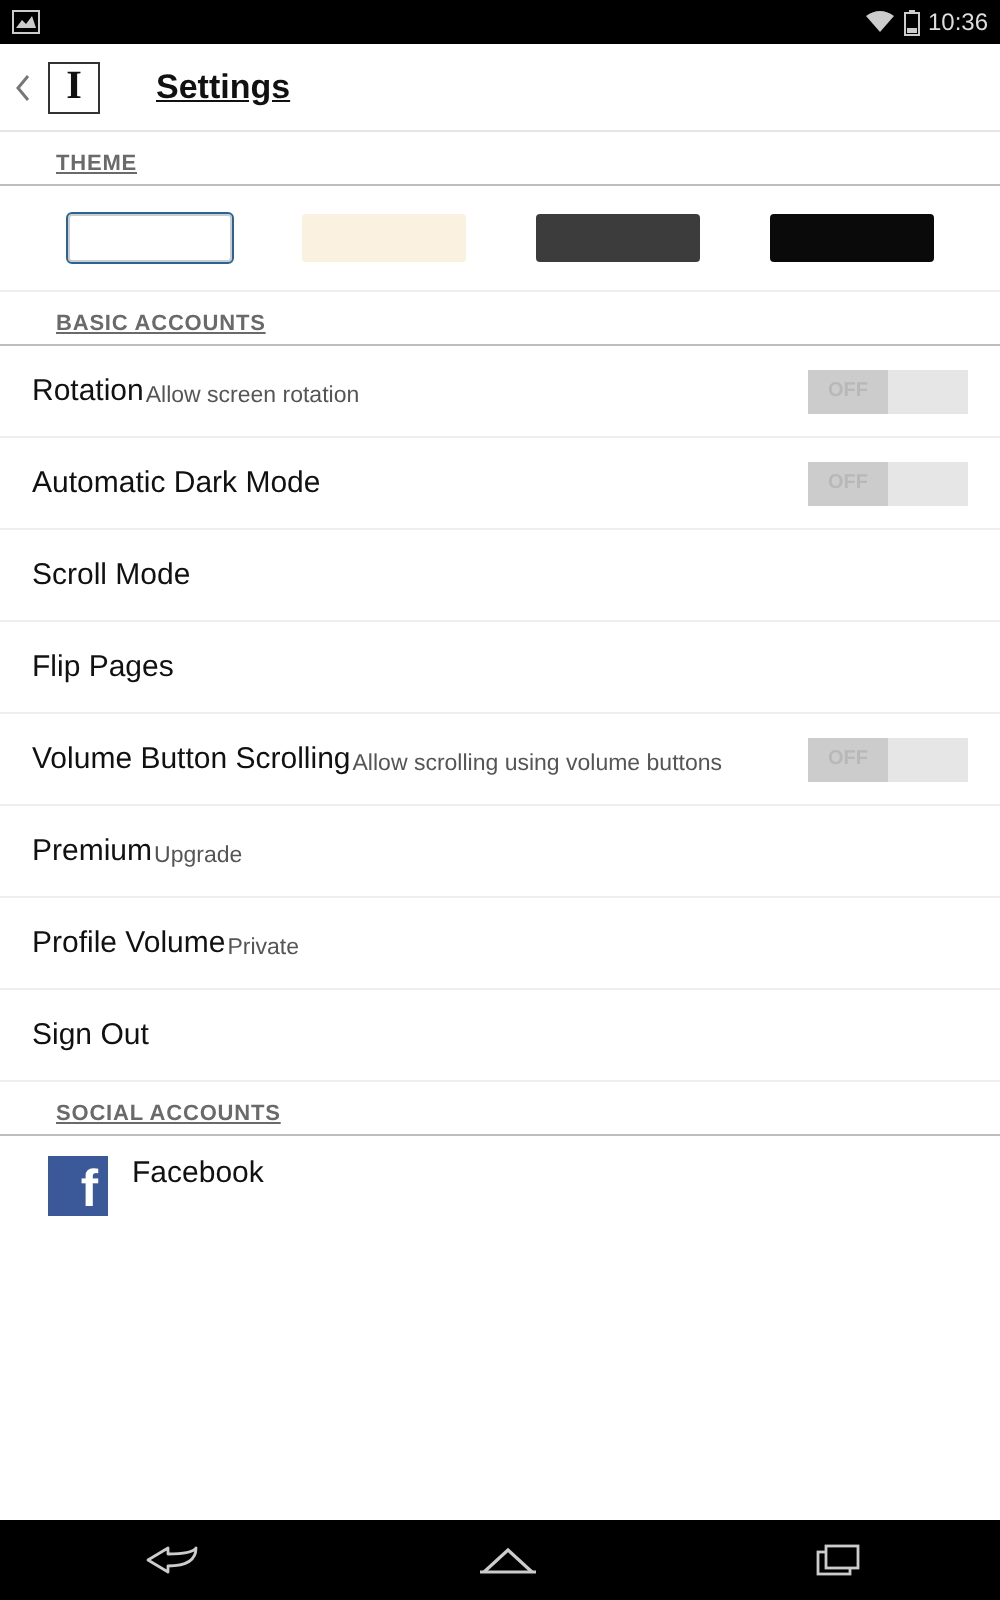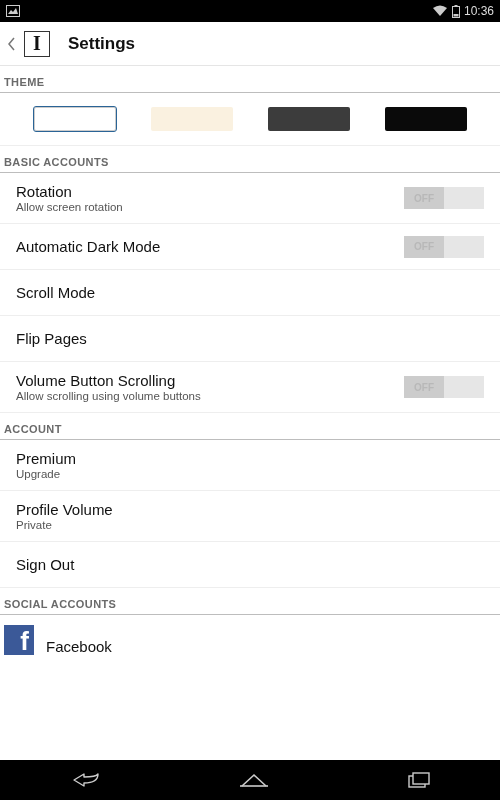--- a/index.html
+++ b/index.html
@@ -9,49 +9,49 @@
   
   .status-bar { height: 22px; background: #000; color: #ddd; display: flex; align-items: center; justify-content: space-between; padding: 0 6px; font-size: 12px; }
   .status-left { display: flex; align-items: center; gap: 4px; }
   .status-right { display: flex; align-items: center; gap: 4px; }
   .status-icon svg { display: block; }
 
   
   .action-bar { height: 44px; background: #fff; border-bottom: 1px solid #e5e5e5; display: flex; align-items: center; padding: 0 6px; gap: 6px; }
   .back-chevron { width: 12px; display:flex; align-items:center; justify-content:center; }
   .app-logo { width: 26px; height: 26px; background: #fff; border: 1px solid #333; display:flex; align-items:center; justify-content:center; font-family: Georgia, 'Times New Roman', serif; font-weight: bold; font-size: 20px; color:#111; }
-  .action-title { font-size: 17px; font-weight: 600; color:#111; margin-left: 12px; }
+  .action-title { font-size: 17px; font-weight: 600; color:#111; margin-left: 22px; text-decoration: underline; }
 
   
   .content { flex: 1; overflow-y: hidden; background: #fff; }
 
-  .section-header { font-size: 11px; font-weight: 700; color: #6a6a6a; letter-spacing: 0.4px; padding: 10px 4px 4px; border-bottom: 1px solid #bdbdbd; }
+  .section-header { font-size: 11px; font-weight: 700; color: #6a6a6a; letter-spacing: 0.4px; padding: 10px 28px 4px; border-bottom: 1px solid #bdbdbd; text-decoration: underline; }
 
   
   .theme-row { display: flex; justify-content: space-around; padding: 14px 16px 14px; border-bottom: 1px solid #eee; }
   .swatch { width: 82px; height: 24px; border-radius: 2px; }
   .swatch.selected { outline: 1px solid #2a6496; outline-offset: 0; }
   .swatch.c1 { background: #ffffff; border: 1px solid #ccc; }
   .swatch.c2 { background: #faf1e0; }
   .swatch.c3 { background: #3c3c3c; }
   .swatch.c4 { background: #0a0a0a; }
 
   
   .row { display: flex; align-items: center; justify-content: space-between; padding: 10px 16px; border-bottom: 1px solid #eee; min-height: 46px; }
-  .row .text { display: flex; flex-direction: column; gap: 1px; }
+  .row .text { display: flex; flex-direction: row; gap: 1px; align-items: flex-end; }
   .row .title { font-size: 15px; color: #111; font-weight: 500; }
   .row .sub { font-size: 11.5px; color: #555; }
   .row.disabled .title { color: #bfbfbf; }
 
   
   .toggle { width: 80px; height: 22px; background: #e6e6e6; position: relative; font-size: 10px; font-weight:700; color: #b8b8b8; display:flex; align-items:center; }
   .toggle .knob { width: 40px; height: 22px; background: #ccc; display:flex; align-items:center; justify-content:center; }
 
   
-  .social-row { display:flex; align-items:flex-end; gap: 12px; padding: 10px 4px; }
+  .social-row { display:flex; align-items:flex-start; gap: 12px; padding: 10px 24px; }
   .fb-icon { width: 30px; height: 30px; background:#3b5998; position:relative; }
   .fb-icon::after { content:"f"; position:absolute; right:5px; bottom:-2px; font-family: Arial, sans-serif; font-weight:bold; font-size:26px; color:#fff; }
 
   
   .nav-bar { height: 40px; background: #000; display:flex; align-items:center; justify-content:space-around; }
   .nav-bar svg { display:block; }
 </style>
 </head>
 <body>
 
@@ -142,21 +142,20 @@
     <div class="row">
       <div class="text">
         <span class="title">Volume Button Scrolling</span>
         <span class="sub">Allow scrolling using volume buttons</span>
       </div>
       <div class="toggle">
         <div class="knob">OFF</div>
       </div>
     </div>
 
-    <div class="section-header">ACCOUNT</div>
 
     <div class="row">
       <div class="text">
         <span class="title">Premium</span>
         <span class="sub">Upgrade</span>
       </div>
     </div>
 
     <div class="row">
       <div class="text">

